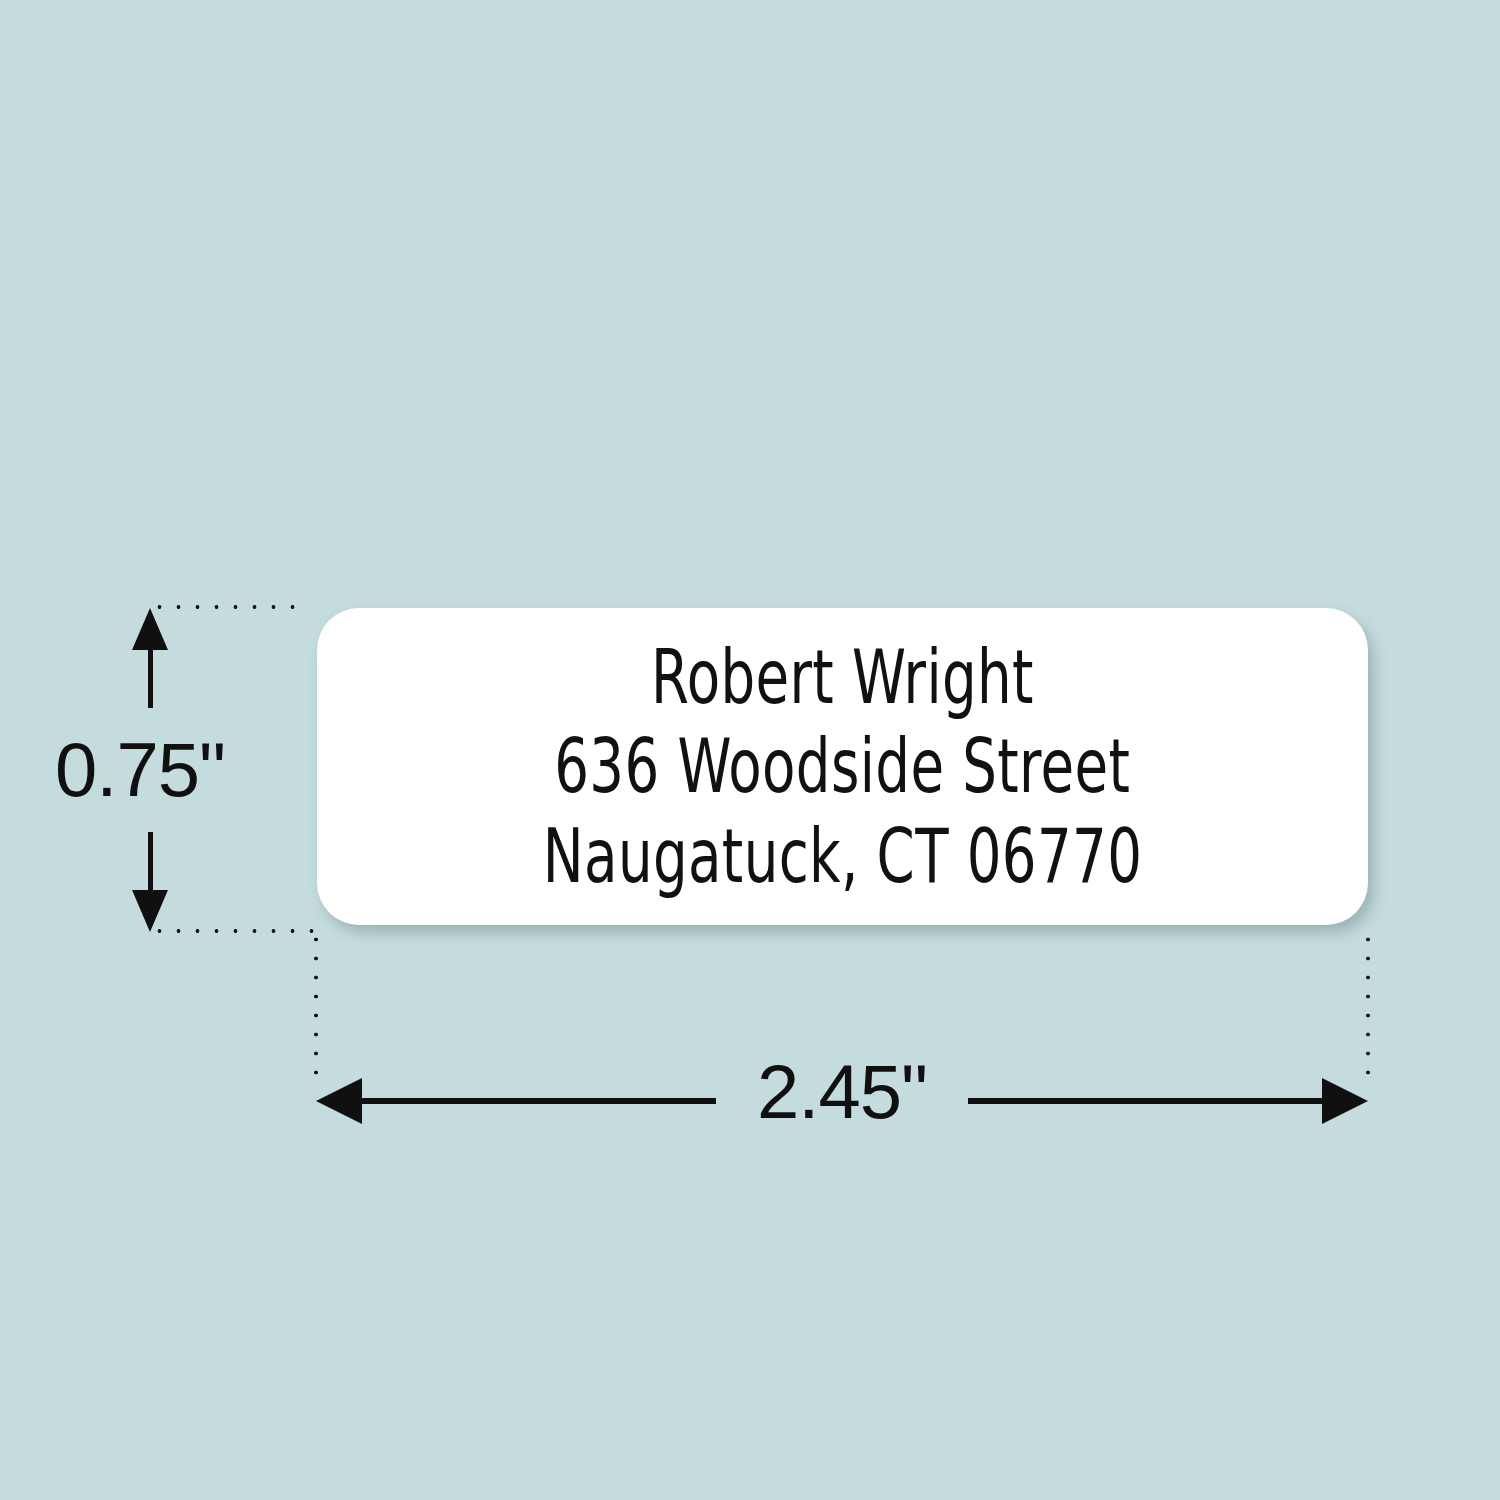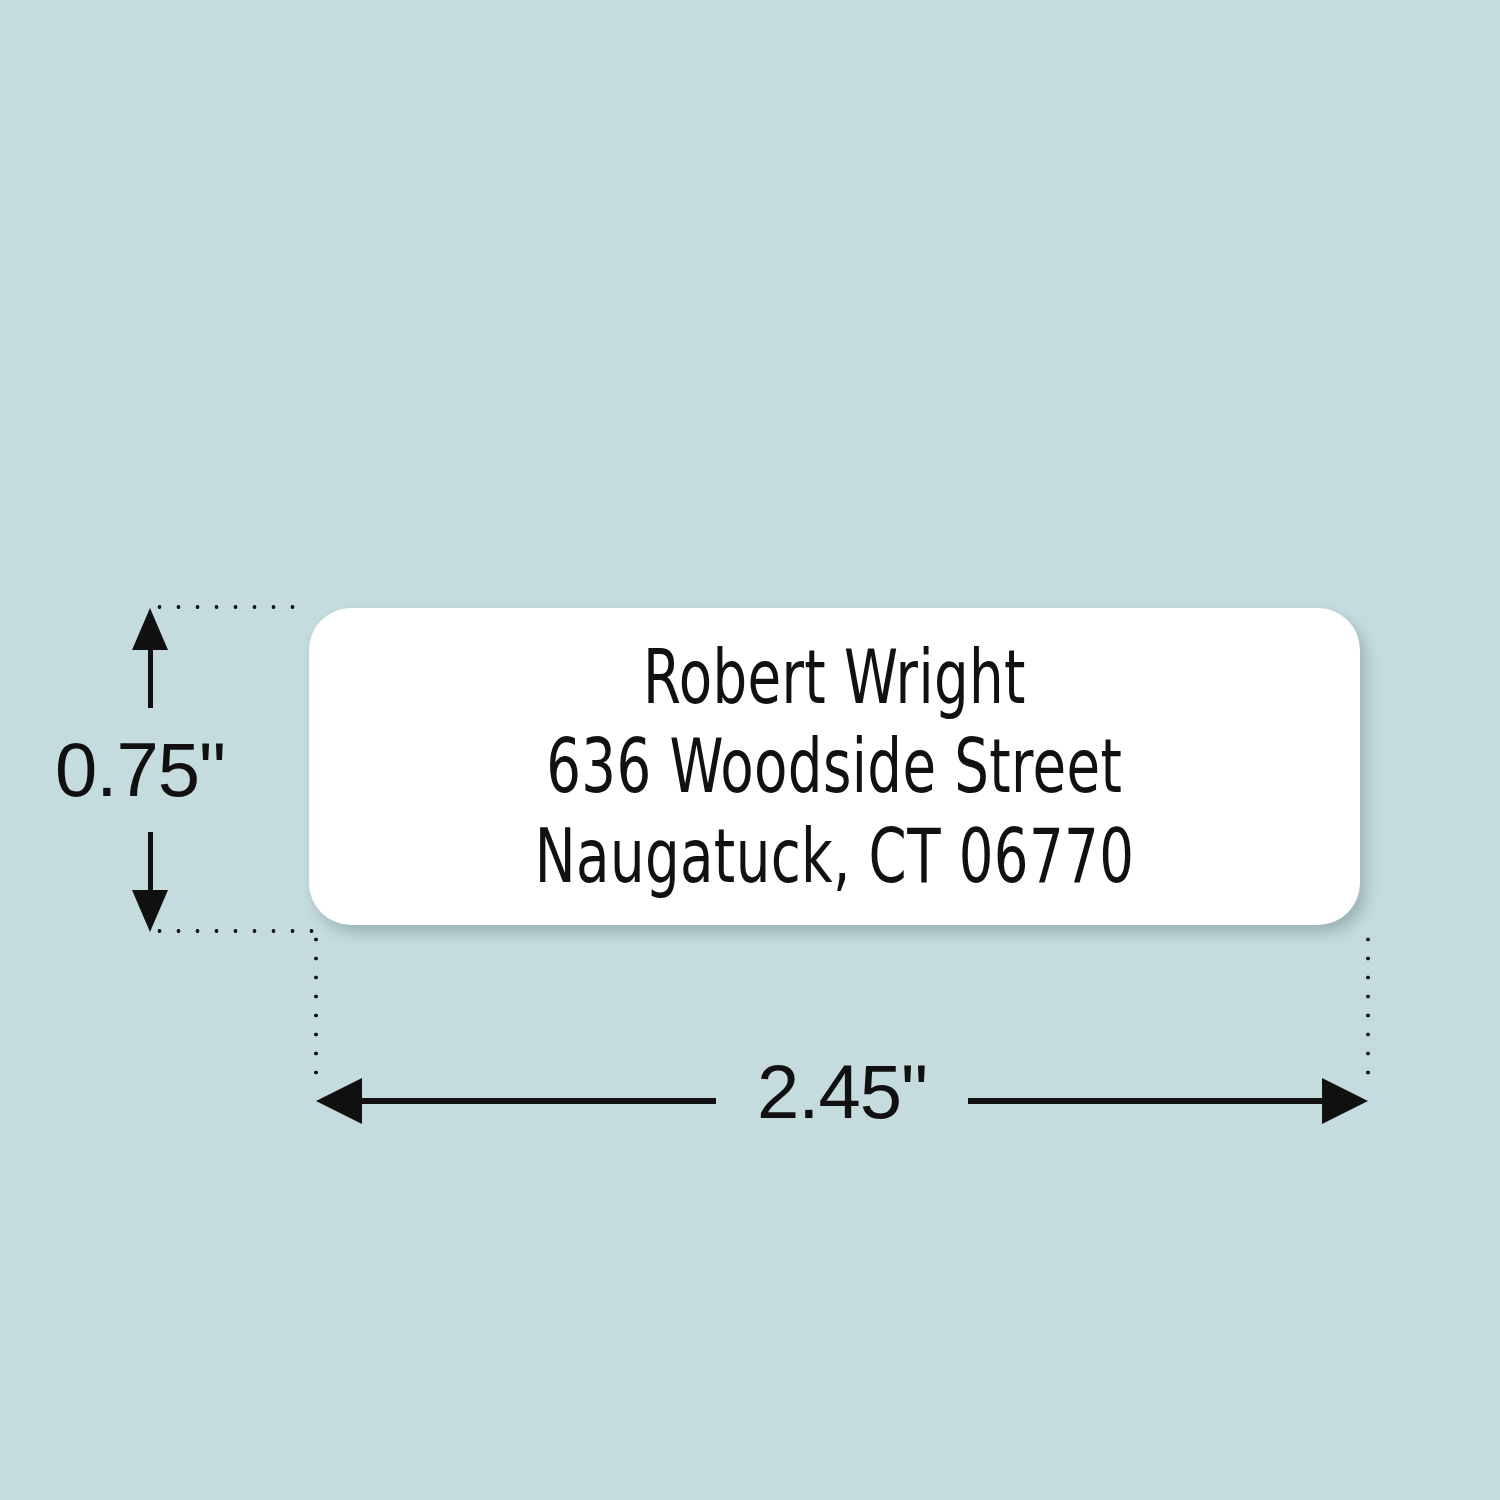--- a/index.html
+++ b/index.html
@@ -16,21 +16,21 @@
   #stage {
     position: relative;
     width: 1500px;
     height: 1500px;
     background: #c5dcde;
   }
 
   
   #label-card {
     position: absolute;
-    left: 309px;
+    left: 317px;
     top: 608px;
     width: 1051px;
     height: 317px;
     background: #ffffff;
     border-radius: 42px;
     box-shadow: 6px 8px 14px rgba(60,90,95,0.30);
     display: flex;
     flex-direction: column;
     align-items: center;
     justify-content: center;

